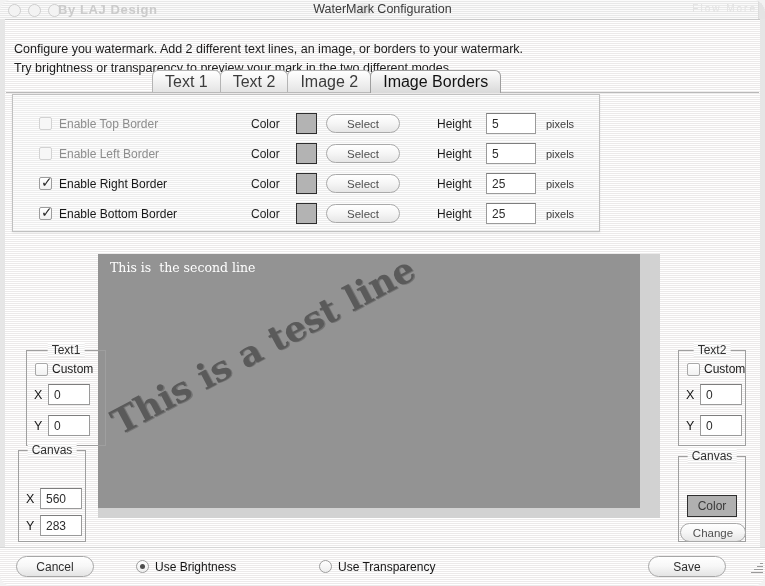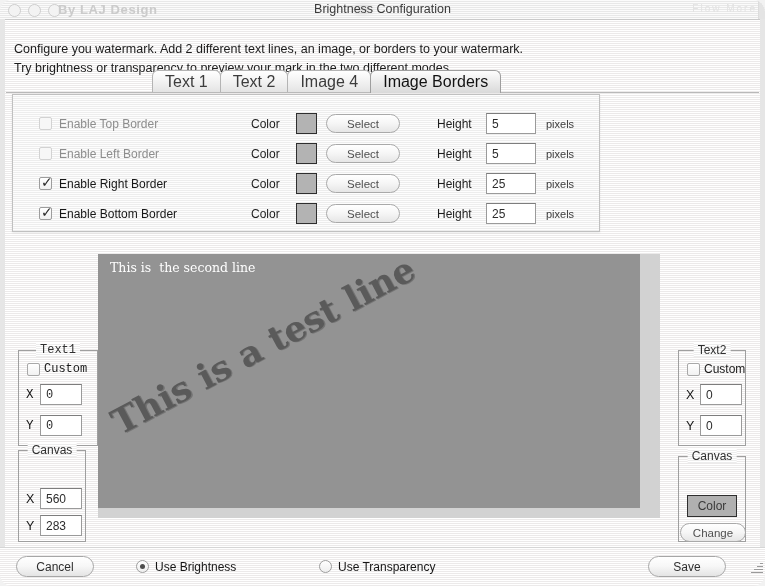--- a/index.html
+++ b/index.html
@@ -353,37 +353,37 @@
 <div class="app">
 
   <div class="titlebar">
     <div class="traffic">
       <div class="tl-dot"></div>
       <div class="tl-dot"></div>
       <div class="tl-dot"></div>
     </div>
     <div class="bg-app-name">By LAJ Design</div>
     <div class="title-sheen"></div>
-    <div class="win-title">Brightness Configuration</div>
+    <div class="win-title">WaterMark Configuration</div>
     <div class="bg-right-ghost">Flow   More</div>
     <div class="bg-right-bar"></div>
   </div>
 
   <div class="edge-left"></div>
   <div class="edge-right"></div>
 
   <div class="instructions">
     <div>Configure you watermark. Add 2 different text lines, an image, or borders to your watermark.</div>
     <div>Try brightness or transparency to preview your mark in the two different modes.</div>
   </div>
 
   <div class="tabstrip">
     <div class="tab">Text 1</div>
     <div class="tab">Text 2</div>
-    <div class="tab">Image 4</div>
+    <div class="tab">Image 2</div>
     <div class="tab active">Image Borders</div>
   </div>
   <div class="tab-underline"></div>
 
   <div class="border-panel">
 
     <div class="brow" style="top:14px;text-decoration:underline;">
       <div class="chk faint"></div>
       <div class="chk-label dim">Enable Top Border</div>
       <div class="color-label">Color</div>
@@ -434,21 +434,21 @@
 
   <div class="preview-wrap">
     <div class="canvas-border-right"></div>
     <div class="canvas-border-bottom"></div>
     <div class="canvas-main">
       <div class="wm-line2">This is  the second line</div>
       <div class="wm-line1">This is a test line</div>
     </div>
   </div>
 
-  <div class="gbox" style="left:18px; top:350px; width:80px; height:96px;font-family:Liberation Mono, monospace;">
+  <div class="gbox" style="left:26px; top:350px; width:80px; height:96px;">
     <div class="gbox-title">Text1</div>
     <div class="small-chk" style="left:8px; top:12px;"></div>
     <div class="small-chk-label" style="left:25px; top:11px;">Custom</div>
     <div class="xy-label" style="left:7px; top:37px;">X</div>
     <div class="xy-input" style="left:21px; top:33px;">0</div>
     <div class="xy-label" style="left:7px; top:68px;">Y</div>
     <div class="xy-input" style="left:21px; top:64px;">0</div>
   </div>
 
   <div class="gbox" style="left:18px; top:450px; width:68px; height:92px;">

